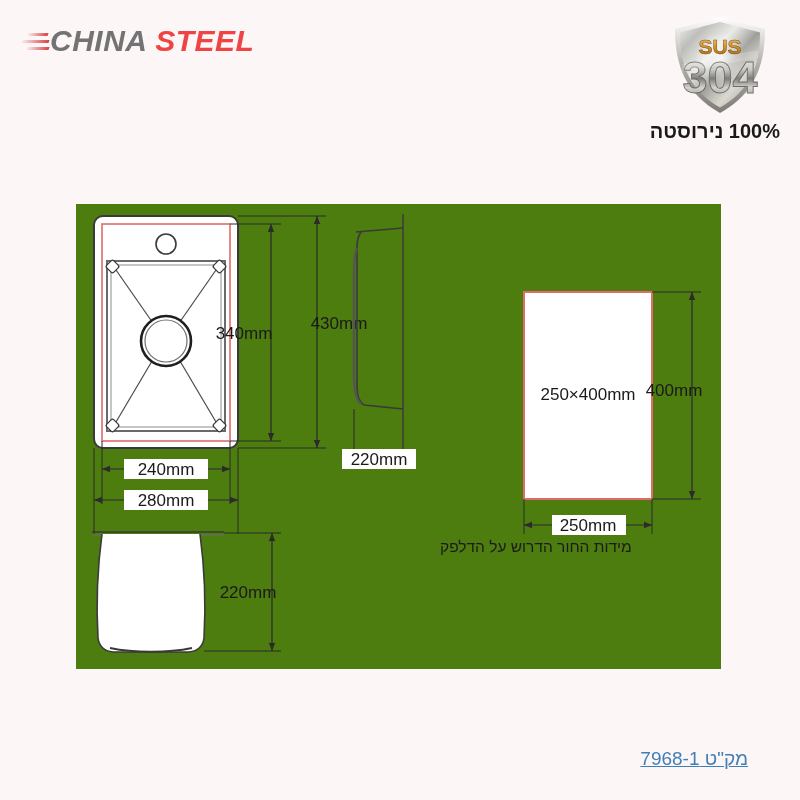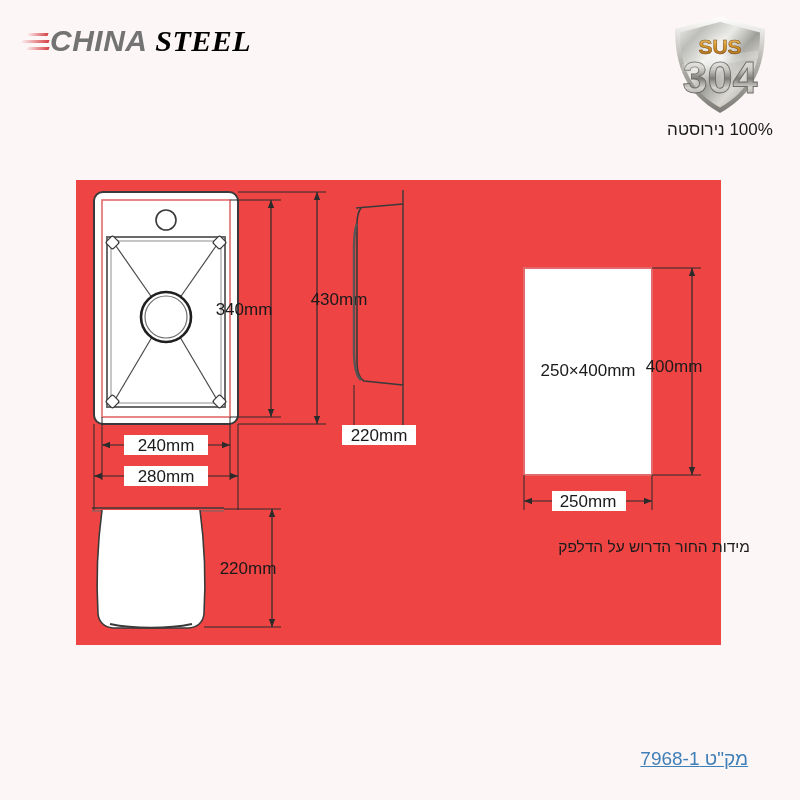--- a/index.html
+++ b/index.html
@@ -25,21 +25,21 @@
   }
   .logo-text {
     font-family: "Liberation Sans", sans-serif;
     font-weight: bold;
     font-style: italic;
     font-size: 30px;
     letter-spacing: 0.5px;
     white-space: nowrap;
   }
   #logo-china { color: #737373; }
-  #logo-steel { color: #000000; font-family: Liberation Serif, serif; }
+  #logo-steel { color: #ef4444; }
   .speed-lines {
     position: absolute;
     left: 0px;
     top: 14px;
     width: 30px;
     height: 22px;
   }
   .speed-lines i {
     display: block;
     position: absolute;
@@ -60,49 +60,49 @@
     text-align: center;
   }
   #sus-badge .shield-wrap {
     position: relative;
     width: 104px;
     height: 104px;
     margin: 0 auto;
   }
   #sus-badge .cert-caption {
     margin-top: 2px;
-    font-size: 17px;
-    font-weight: normal;
+    font-size: 20px;
+    font-weight: bold;
     color: #1a1a1a;
     direction: rtl;
     white-space: nowrap;
   }
 
   
   #drawing-area {
     position: absolute;
     left: 76px;
-    top: 180px;
+    top: 204px;
     width: 645px;
     height: 465px;
-    background: #ef4444;
+    background: #4d7c0f;
   }
   #drawing-svg {
     position: absolute;
     left: 0;
     top: 0;
   }
 
   
   #cutout-caption {
     position: absolute;
     left: 440px;
     top: 538px;
     width: 310px;
-    text-align: right;
+    text-align: left;
     font-size: 15.5px;
     color: #1b1b1b;
     direction: rtl;
     white-space: nowrap;
   }
 
   
   #sku-link {
     position: absolute;
     right: 52px;

